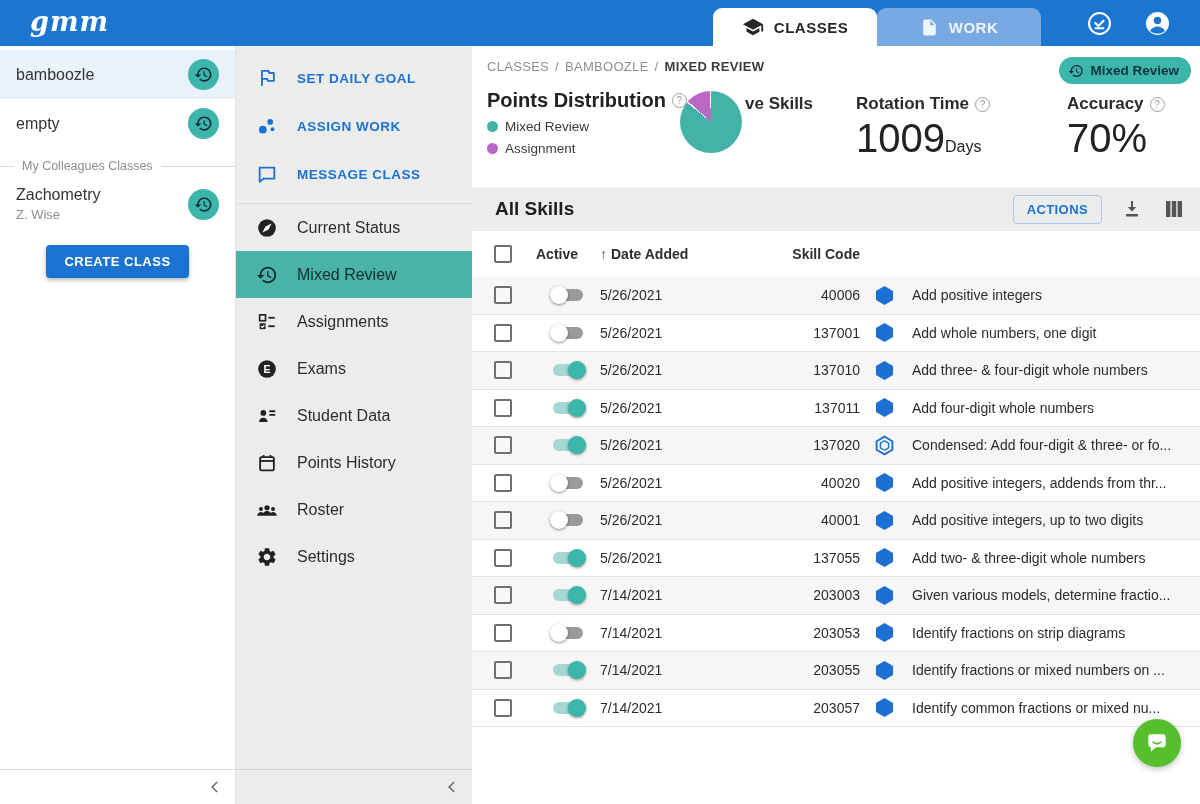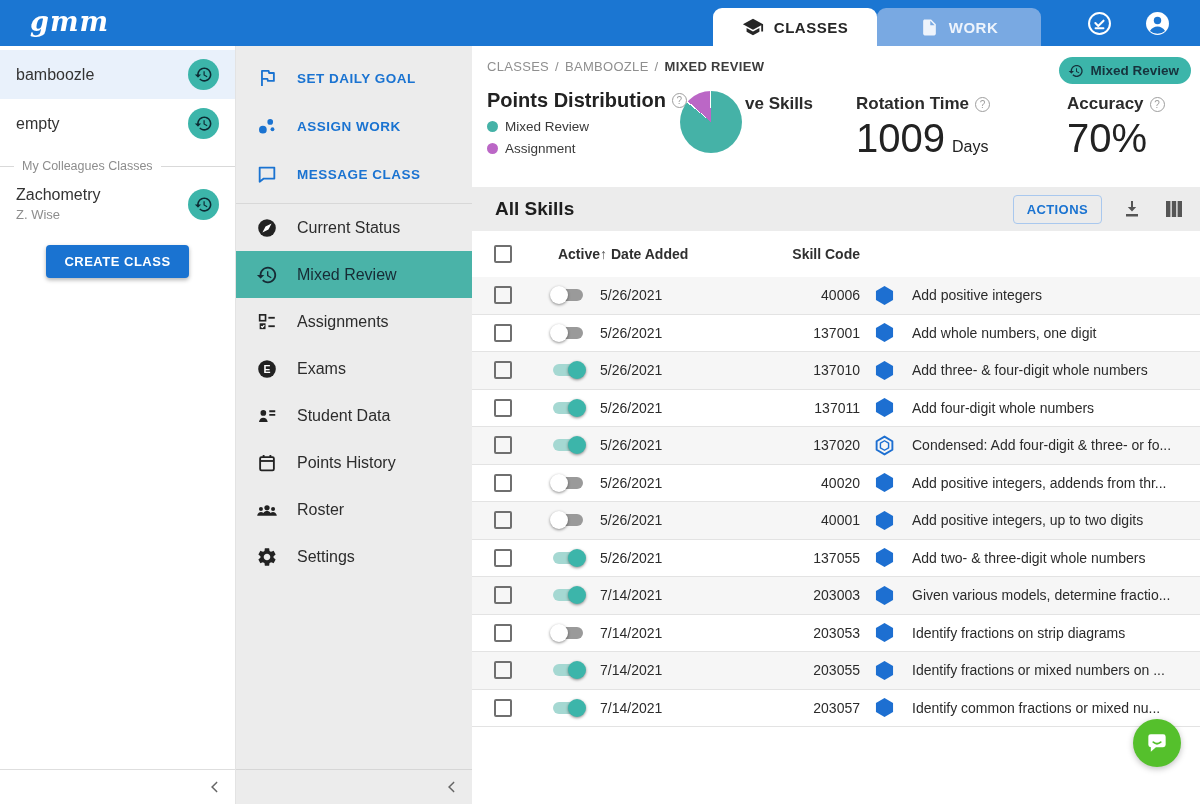--- a/index.html
+++ b/index.html
@@ -71,21 +71,21 @@
   .q-icon { display:inline-block; width:15px; height:15px; border:1px solid #9e9e9e; border-radius:50%;
     color:#9e9e9e; font-size:10px; line-height:13px; text-align:center; font-weight:normal; }
   .legend-row { display:flex; align-items:center; gap:7px; font-size:13.5px; color:#3a3a3a; margin-top:7px; }
   .legend-dot { width:11px; height:11px; border-radius:50%; }
   .pie { position:absolute; left:193px; top:2px; width:62px; height:62px; border-radius:50%;
     background:conic-gradient(#45b2a7 0deg 309deg, #fff 309deg 312deg, #bb67c6 312deg 358deg, #fff 358deg 360deg); }
   .clipped-label { position:absolute; left:258px; top:5px; font-size:17px; font-weight:bold; color:#2b2b2b; }
   .stat { position:absolute; top:5px; }
   .stat-rotation { left:369px; } .stat-accuracy { left:580px; }
   .stat-title { font-size:17px; font-weight:bold; color:#2b2b2b; display:flex; align-items:center; gap:6px; }
-  .stat-value-row { display:flex; align-items:baseline; gap:7px; margin-top:2px; }
+  .stat-value-row { display:flex; align-items:baseline; gap:0; margin-top:2px; }
   .stat-value { font-size:40px; color:#222; }
   .stat-unit { font-size:16px; color:#222; }
 
   
   .skills-bar { margin-top:6px; height:44px; background:#ececec; display:flex; align-items:center;
     padding:0 14px 0 23px; }
   .skills-title { font-size:19px; font-weight:bold; color:#1e1e1e; }
   .skills-tools { margin-left:auto; display:flex; align-items:center; gap:18px; }
   .actions-btn { border:1px solid #a9c8ee; border-radius:4px; background:transparent; color:#1a73d1;
     font-weight:bold; font-size:13px; letter-spacing:.4px; padding:6px 13px; cursor:pointer;
@@ -346,21 +346,21 @@
             <rect x="9.8" y="4" width="4.4" height="16" fill="#555"></rect>
             <rect x="15.6" y="4" width="4.4" height="16" fill="#555"></rect>
           </svg>
       </span>
     </div>
 
     <div class="thead">
       <div class="c-check">
           <span class="checkbox"></span>
         </div>
-      <div style="text-align:right">Active</div>
+      <div style="text-align:left">Active</div>
       <div><span class="sort-arrow">↑</span><span>Date Added</span></div>
       <div class="c-code">Skill Code</div>
     </div>
 
     <div id="rows">
   <div class="trow">
     <div class="c-check">
             <span class="checkbox"></span>
           </div>
     <div class="c-active">

